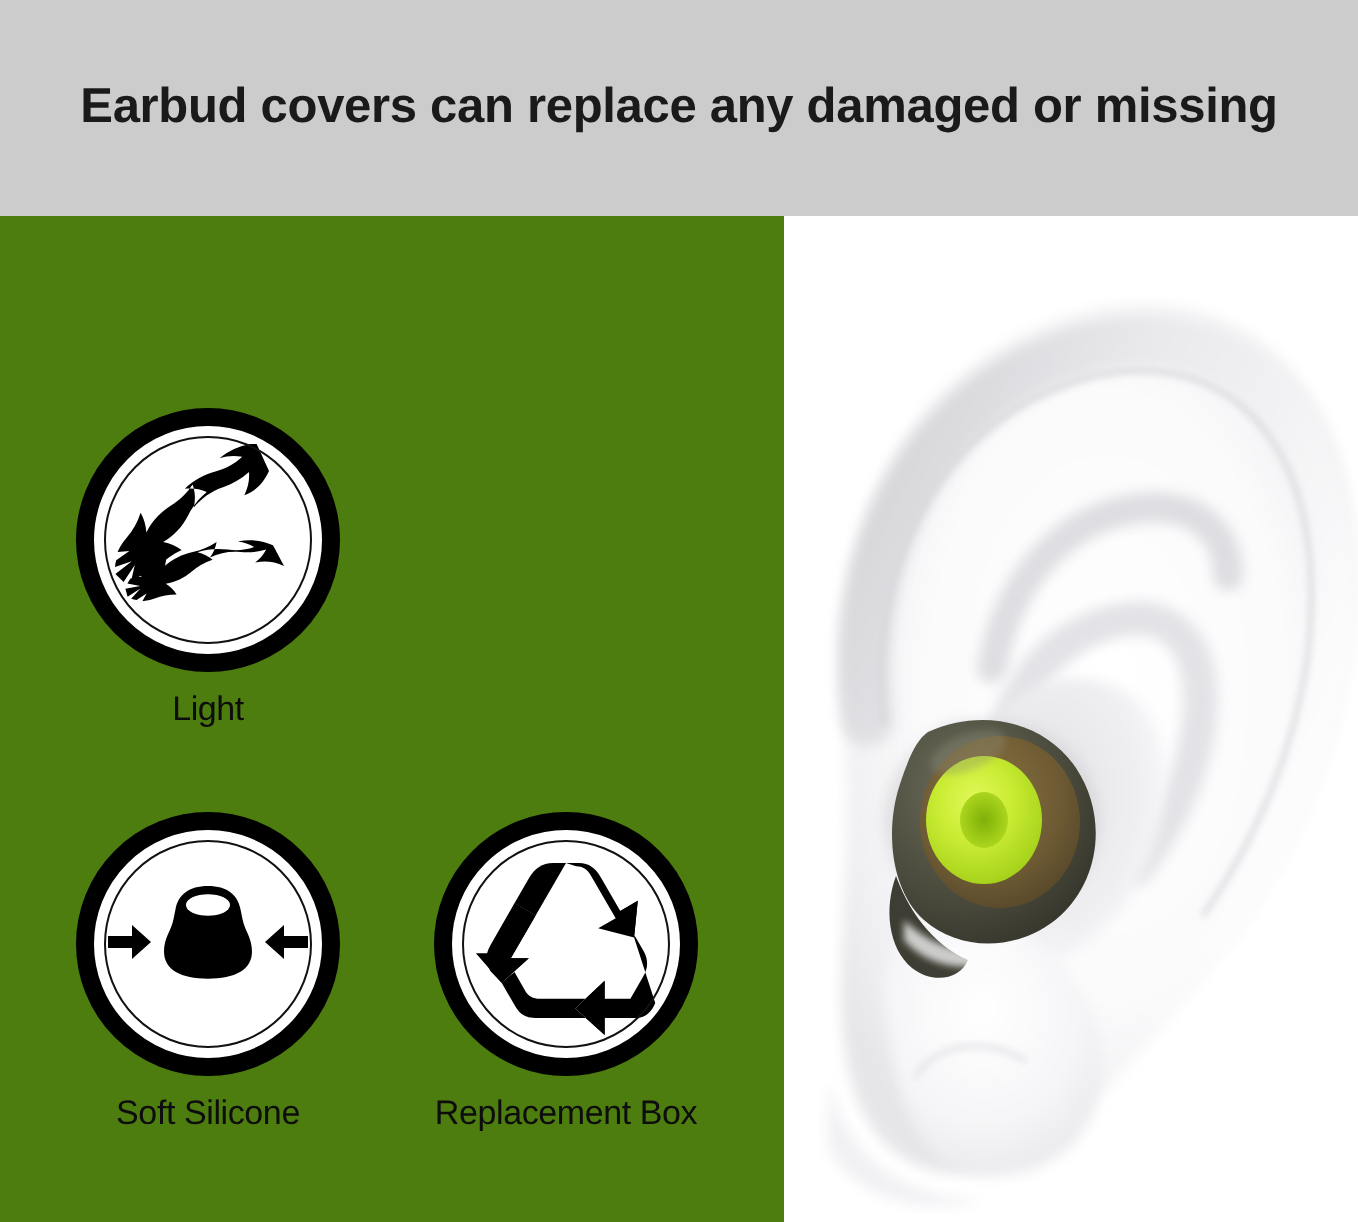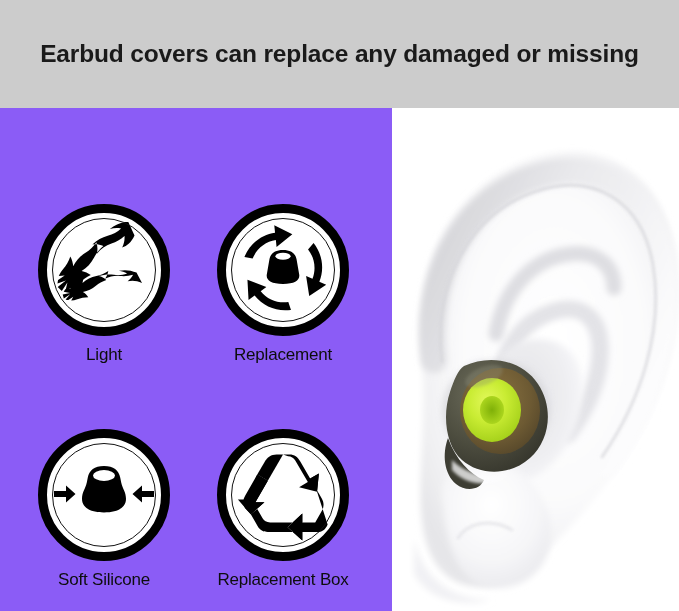--- a/index.html
+++ b/index.html
@@ -7,21 +7,21 @@
     padding: 0;
     background: #ffffff;
   }
   body {
     font-family: "Liberation Sans", "DejaVu Sans", sans-serif;
   }
   #page {
     position: relative;
     width: 679px;
     height: 611px;
-    background: #8b5cf6;
+    background: #4d7c0f;
     overflow: hidden;
   }
 
   
   #header-banner {
     position: absolute;
     left: 0;
     top: 0;
     width: 679px;
     height: 108px;
@@ -50,21 +50,21 @@
     height: 503px;
   }
   .feature-cell {
     position: absolute;
     width: 186px;
     text-align: center;
   }
   .feature-cell.col-0 { left: 11px; }
   .feature-cell.col-1 { left: 190px; }
   .feature-cell.row-0 { top: 96px; }
-  .feature-cell.row-1 { top: 321px; }
+  .feature-cell.row-1 { top: 298px; }
 
   .icon-badge {
     position: relative;
     width: 132px;
     height: 132px;
     margin: 0 auto;
     border-radius: 50%;
     box-sizing: border-box;
     border: 9px solid #000000;
     background: #ffffff;
@@ -133,39 +133,20 @@
 
             <path d="M86.0 61.0c-5.0 -2.3 -9.6 -2.7 -14.4 -1.7 2.5 -2.0 4.2 -4.0 5.5 -6.5 -4.4 1.3 -8.6 1.6 -12.9 1.2 -5.4 -.5 -10.3 .4 -15.2 2.8 1.8 -2.6 2.8 -5.0 3.3 -7.8 -3.9 2.6 -7.8 4.1 -11.9 5.0 -5.4 1.2 -9.8 3.4 -13.9 6.9 .7 -2.6 .8 -5.0 .4 -7.5 -2.9 3.1 -6.1 5.3 -9.6 7.0 -2.7 1.3 -4.8 2.7 -6.5 4.4l4.2 1.4 -5.7 1.0c-.6 .8 -1.1 1.6 -1.6 2.5l6.4 1.3 -7.4 1.4 1.1 4.0 6.4 -4.1 -4.6 5.1c.9 .3 1.8 .5 2.7 .6l5.0 -3.3 -2.1 3.9c2.0 -.1 4.0 -.5 6.1 -1.3 3.5 -1.3 7.0 -2.0 11.0 -2.0 -1.4 -2.3 -3.1 -4.0 -5.4 -5.4 5.0 -1.0 9.1 -2.9 13.0 -6.2 2.9 -2.4 6.3 -4.4 10.4 -5.8 -2.2 -1.9 -4.5 -3.1 -7.6 -3.8 5.0 -1.6 10.0 -2.0 15.2 -1.3 4.8 .6 9.0 .2 13.2 -1.3 -2.6 -1.5 -5.0 -2.3 -8.2 -2.7 6.1 -1.3 11.8 -.6 17.6 1.8z"></path>
 
             <path d="M22.5 66.8c-1.0 .5 -2.0 1.0 -3.0 1.7 -1.0 .7 -1.8 1.5 -2.5 2.4l1.3 1.0c.6 -.8 1.4 -1.5 2.3 -2.1 .9 -.6 1.8 -1.1 2.7 -1.5z"></path>
           </g>
         </svg>
       </div>
       <div class="feature-label">Light</div>
     </div>
 
-    <div class="feature-cell col-1 row-0">
-      <div class="icon-badge">
-        <svg width="100" height="100" viewBox="0 0 100 100">
-          <g fill="#000000">
-
-            <path d="M13.0 33.0 C19.5 20.5 32.0 12.5 46.0 12.0 L46.0 4.5 L63.0 15.5 L46.0 26.5 L46.0 19.5 C35.5 20.0 26.0 26.0 21.0 35.5 Z" transform="rotate(-6 50 50)"></path>
-
-            <path d="M13.0 33.0 C19.5 20.5 32.0 12.5 46.0 12.0 L46.0 4.5 L63.0 15.5 L46.0 26.5 L46.0 19.5 C35.5 20.0 26.0 26.0 21.0 35.5 Z" transform="rotate(114 50 50)"></path>
-
-            <path d="M13.0 33.0 C19.5 20.5 32.0 12.5 46.0 12.0 L46.0 4.5 L63.0 15.5 L46.0 26.5 L46.0 19.5 C35.5 20.0 26.0 26.0 21.0 35.5 Z" transform="rotate(234 50 50)"></path>
-
-            <path d="M50.0 30.0 c-8.4 0 -12.6 3.6 -13.6 9.6 l-2.6 15.0 c-.9 5.4 4.3 9.4 16.2 9.4 s17.1 -4.0 16.2 -9.4 l-2.6 -15.0 c-1.0 -6.0 -5.2 -9.6 -13.6 -9.6 z"></path>
-          </g>
-
-          <ellipse cx="50" cy="36.3" rx="7.6" ry="3.5" fill="#ffffff"></ellipse>
-        </svg>
-      </div>
-      <div class="feature-label">Replacement</div>
-    </div>
 
     <div class="feature-cell col-0 row-1">
       <div class="icon-badge">
         <svg width="104" height="80" viewBox="0 0 104 80">
           <g fill="#000000">
 
             <path d="M52.0 11.0 c-9.6 0 -14.8 4.4 -16.2 11.4 l-1.0 5.0 c-1.4 6.6 -4.8 9.4 -4.8 16.4 c0 9.2 8.6 13.6 22.0 13.6 s22.0 -4.4 22.0 -13.6 c0 -7.0 -3.4 -9.8 -4.8 -16.4 l-1.0 -5.0 C66.8 15.4 61.6 11.0 52.0 11.0 z"></path>
 
             <path d="M2.0 36.0 h12.0 v-5.5 l9.5 8.5 l-9.5 8.5 v-5.5 h-12.0 z"></path>
 

